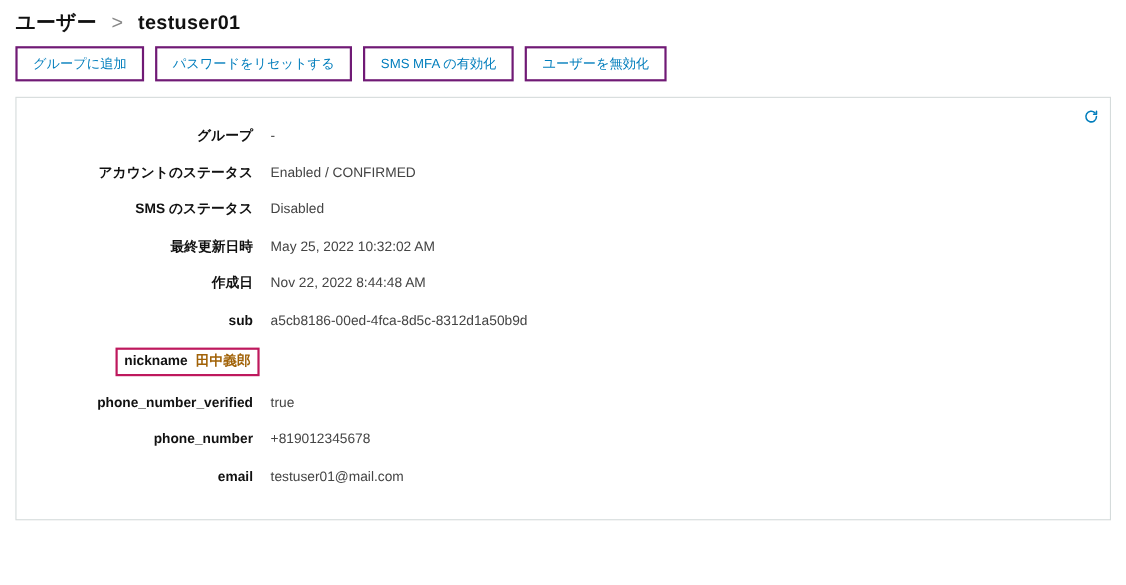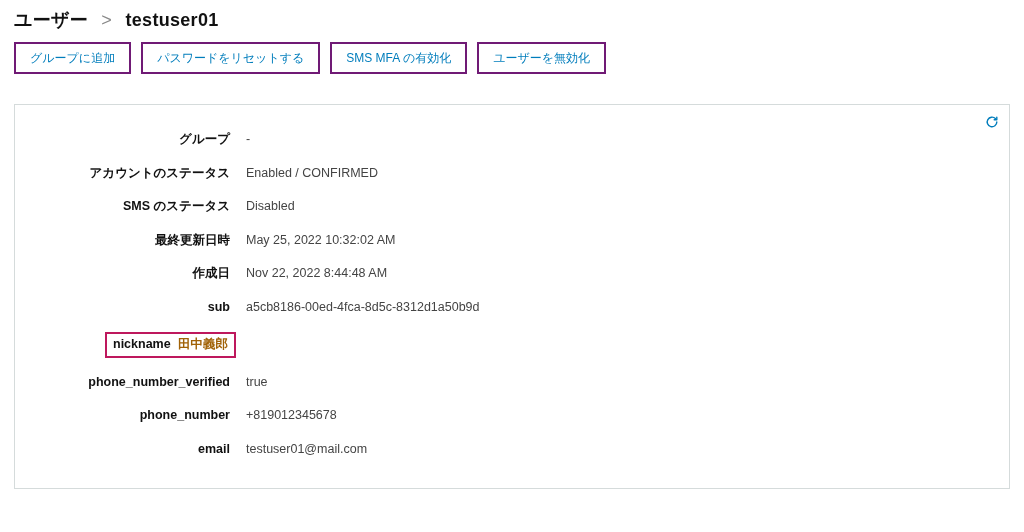--- a/index.html
+++ b/index.html
@@ -46,21 +46,21 @@
     border: 2px solid #701a75;
     color: #007dbc;
     font-size: 12px;
     padding: 8px 14px;
     cursor: pointer;
     line-height: 1;
   }
 
   
   .card {
-    margin: 16px 14px;
+    margin: 0 14px;
     border: 1px solid #d5dbdb;
     padding: 18px 14px 22px 14px;
     position: relative;
     background: #fff;
   }
   .refresh {
     position: absolute;
     top: 10px;
     right: 10px;
     cursor: pointer;

